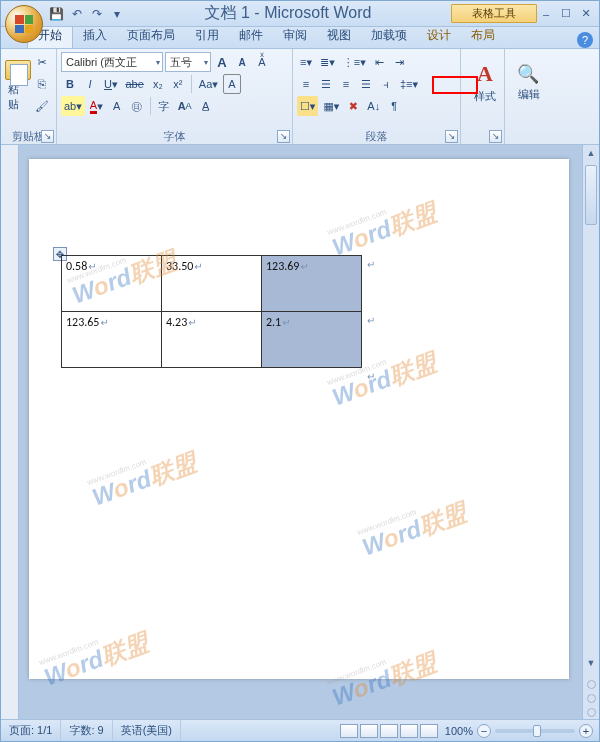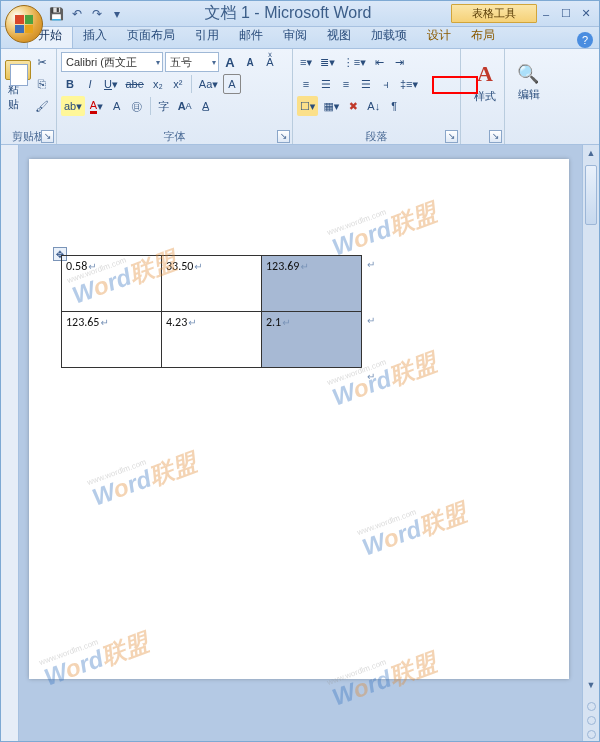--- a/index.html
+++ b/index.html
@@ -135,21 +135,21 @@
         </div>
       </div>
       <div class="group-label">剪贴板</div>
       <div class="launcher">↘</div>
     </div>
 
     <div class="group" style="width:236px">
       <div class="rowset">
         <div class="row">
           <div class="combo" style="width:102px">Calibri (西文正</div>
-          <div class="combo" style="width:54px">五号</div>
+          <div class="combo" style="width:46px">五号</div>
           <div class="btn">
               <b style="font-size:13px">A</b>
             </div>
           <div class="btn">
               <b style="font-size:10px">A</b>
             </div>
           <div class="btn">Aͯ</div>
         </div>
         <div class="row">
           <div class="btn">
@@ -274,14 +274,33 @@
     <div class="scroll-v">
       <div class="arr up">▲</div>
       <div class="thumb"></div>
       <div class="arr dn">▼</div>
       <div class="dot" style="bottom:30px"></div>
       <div class="dot" style="bottom:16px"></div>
       <div class="dot" style="bottom:2px"></div>
     </div>
   </div>
 
+  <div class="statusbar">
+    <div class="cell">页面: 1/1</div>
+    <div class="cell">字数: 9</div>
+    <div class="cell">英语(美国)</div>
+    <div class="spacer"></div>
+    <div class="view-ic"></div>
+    <div class="view-ic"></div>
+    <div class="view-ic"></div>
+    <div class="view-ic"></div>
+    <div class="view-ic"></div>
+    <div class="zoom">
+      <span>100%</span>
+      <span class="pm">−</span>
+      <div class="track">
+          <div class="knob"></div>
+        </div>
+      <span class="pm">+</span>
+    </div>
+  </div>
 
 </div>
 
 </body></html>

